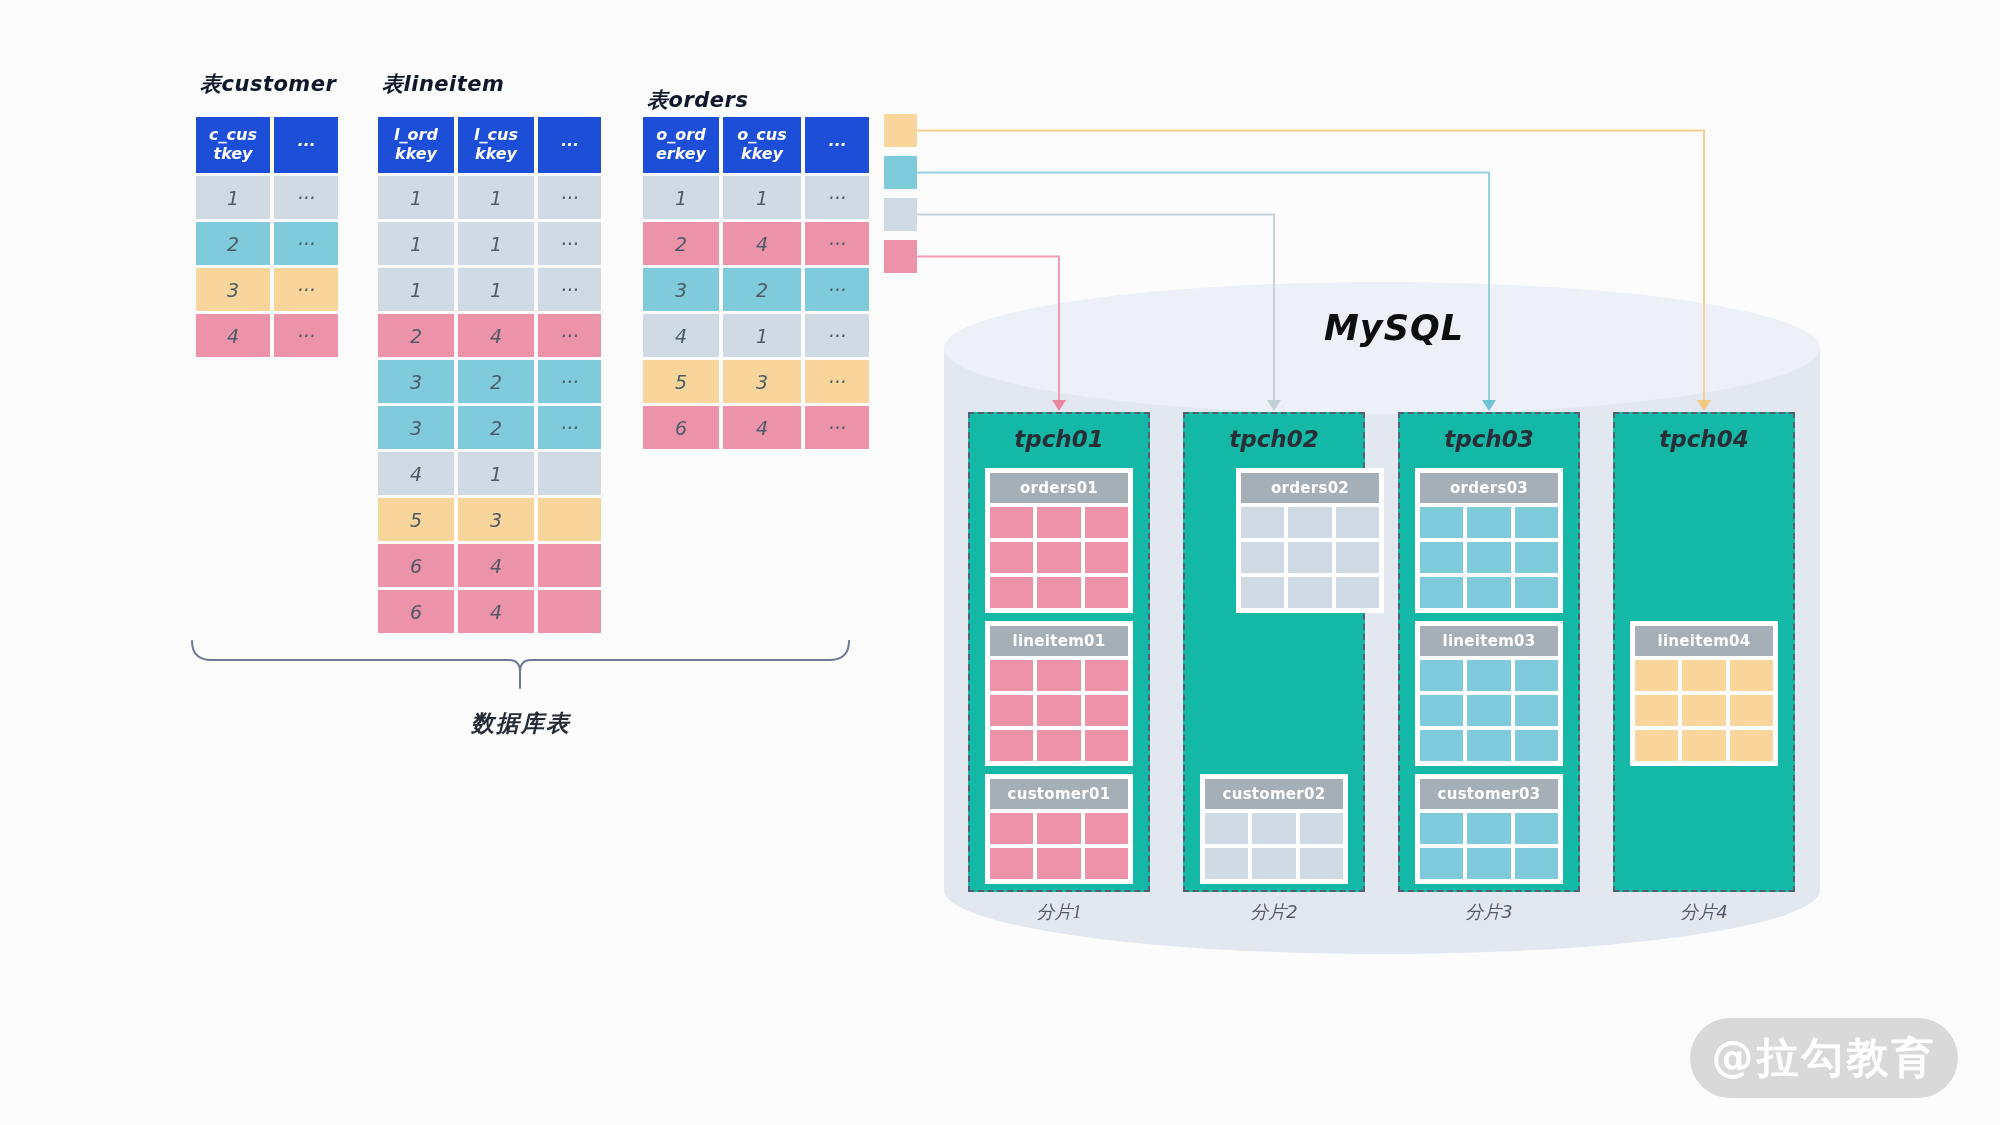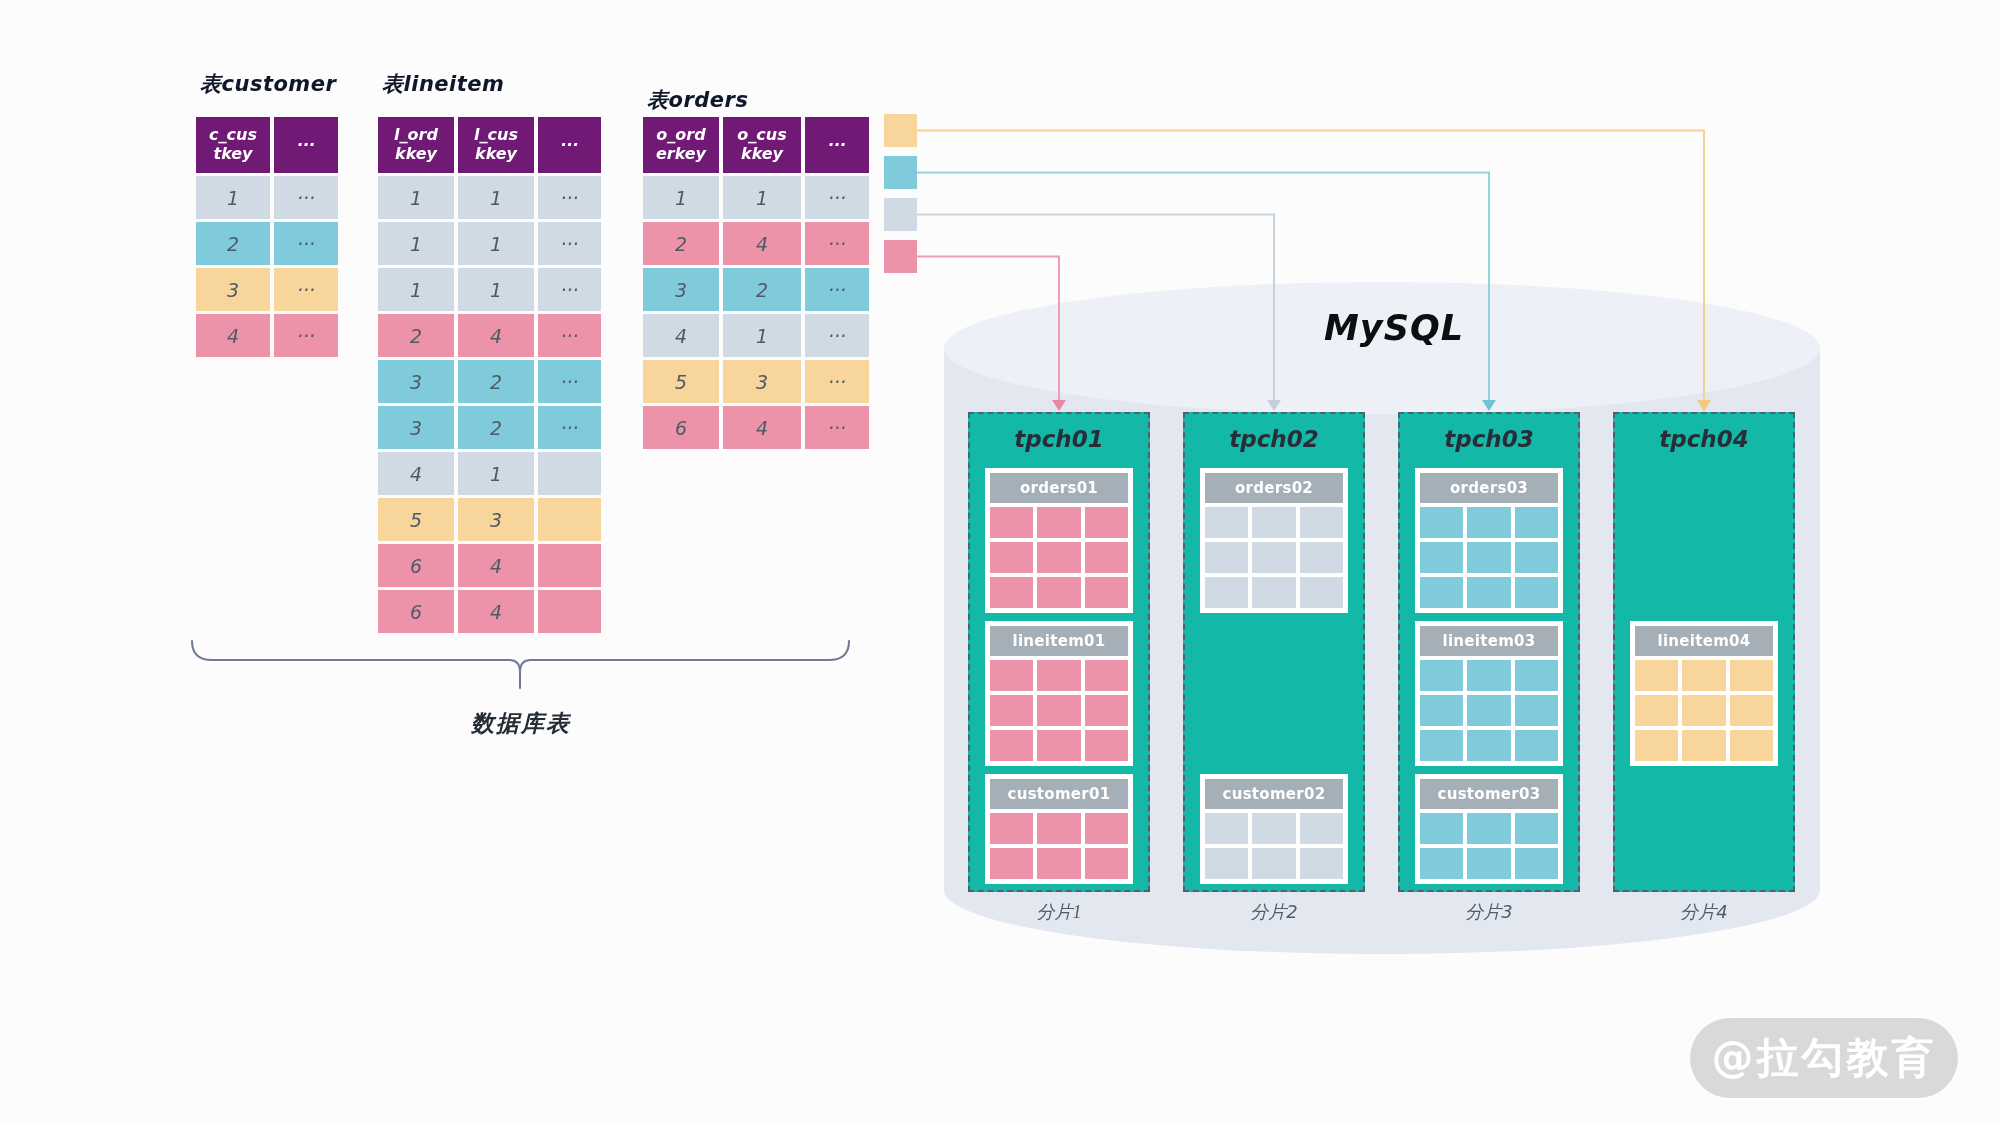--- a/index.html
+++ b/index.html
@@ -13,21 +13,21 @@
   .src-title{
     position:absolute;font-size:21px;font-weight:bold;font-style:italic;
     color:#0f172a;letter-spacing:.5px;white-space:nowrap;
   }
   .src-table{position:absolute;display:grid;gap:3px 4px;}
   .cell{
     display:flex;align-items:center;justify-content:center;
     font-style:italic;color:#4e5a66;font-size:19px;
   }
   .cell.hdr{
-    background:#701a75;color:#fff;font-weight:bold;font-size:16px;
+    background:#1d4ed8;color:#fff;font-weight:bold;font-size:16px;
     line-height:1.18;text-align:center;white-space:pre-line;height:56px;
   }
   .cell.data{height:43px;}
 
   
   .swatch{position:absolute;width:33px;height:33px;}
 
   
   .mysql-title{
     position:absolute;left:1244px;top:308px;width:300px;text-align:center;
@@ -215,21 +215,21 @@
             <div class="gcell" style="background: rgb(236, 147, 170);"></div>
             <div class="gcell" style="background: rgb(236, 147, 170);"></div>
             <div class="gcell" style="background: rgb(236, 147, 170);"></div>
             <div class="gcell" style="background: rgb(236, 147, 170);"></div>
           </div>
         </div>
       </div>
       <div class="shard-caption" style="left: 968px; font-family: Liberation Serif, serif;">分片1</div>
       <div class="shard" style="left: 1183px; top: 412px;">
         <div class="shard-title">tpch02</div>
-        <div class="card" style="top: 54px;">
+        <div class="card" style="top: 54px; margin-left: 36px;">
           <div class="card-hdr">orders02</div>
           <div class="card-grid">
             <div class="gcell" style="background: rgb(207, 218, 228);"></div>
             <div class="gcell" style="background: rgb(207, 218, 228);"></div>
             <div class="gcell" style="background: rgb(207, 218, 228);"></div>
             <div class="gcell" style="background: rgb(207, 218, 228);"></div>
             <div class="gcell" style="background: rgb(207, 218, 228);"></div>
             <div class="gcell" style="background: rgb(207, 218, 228);"></div>
             <div class="gcell" style="background: rgb(207, 218, 228);"></div>
             <div class="gcell" style="background: rgb(207, 218, 228);"></div>

